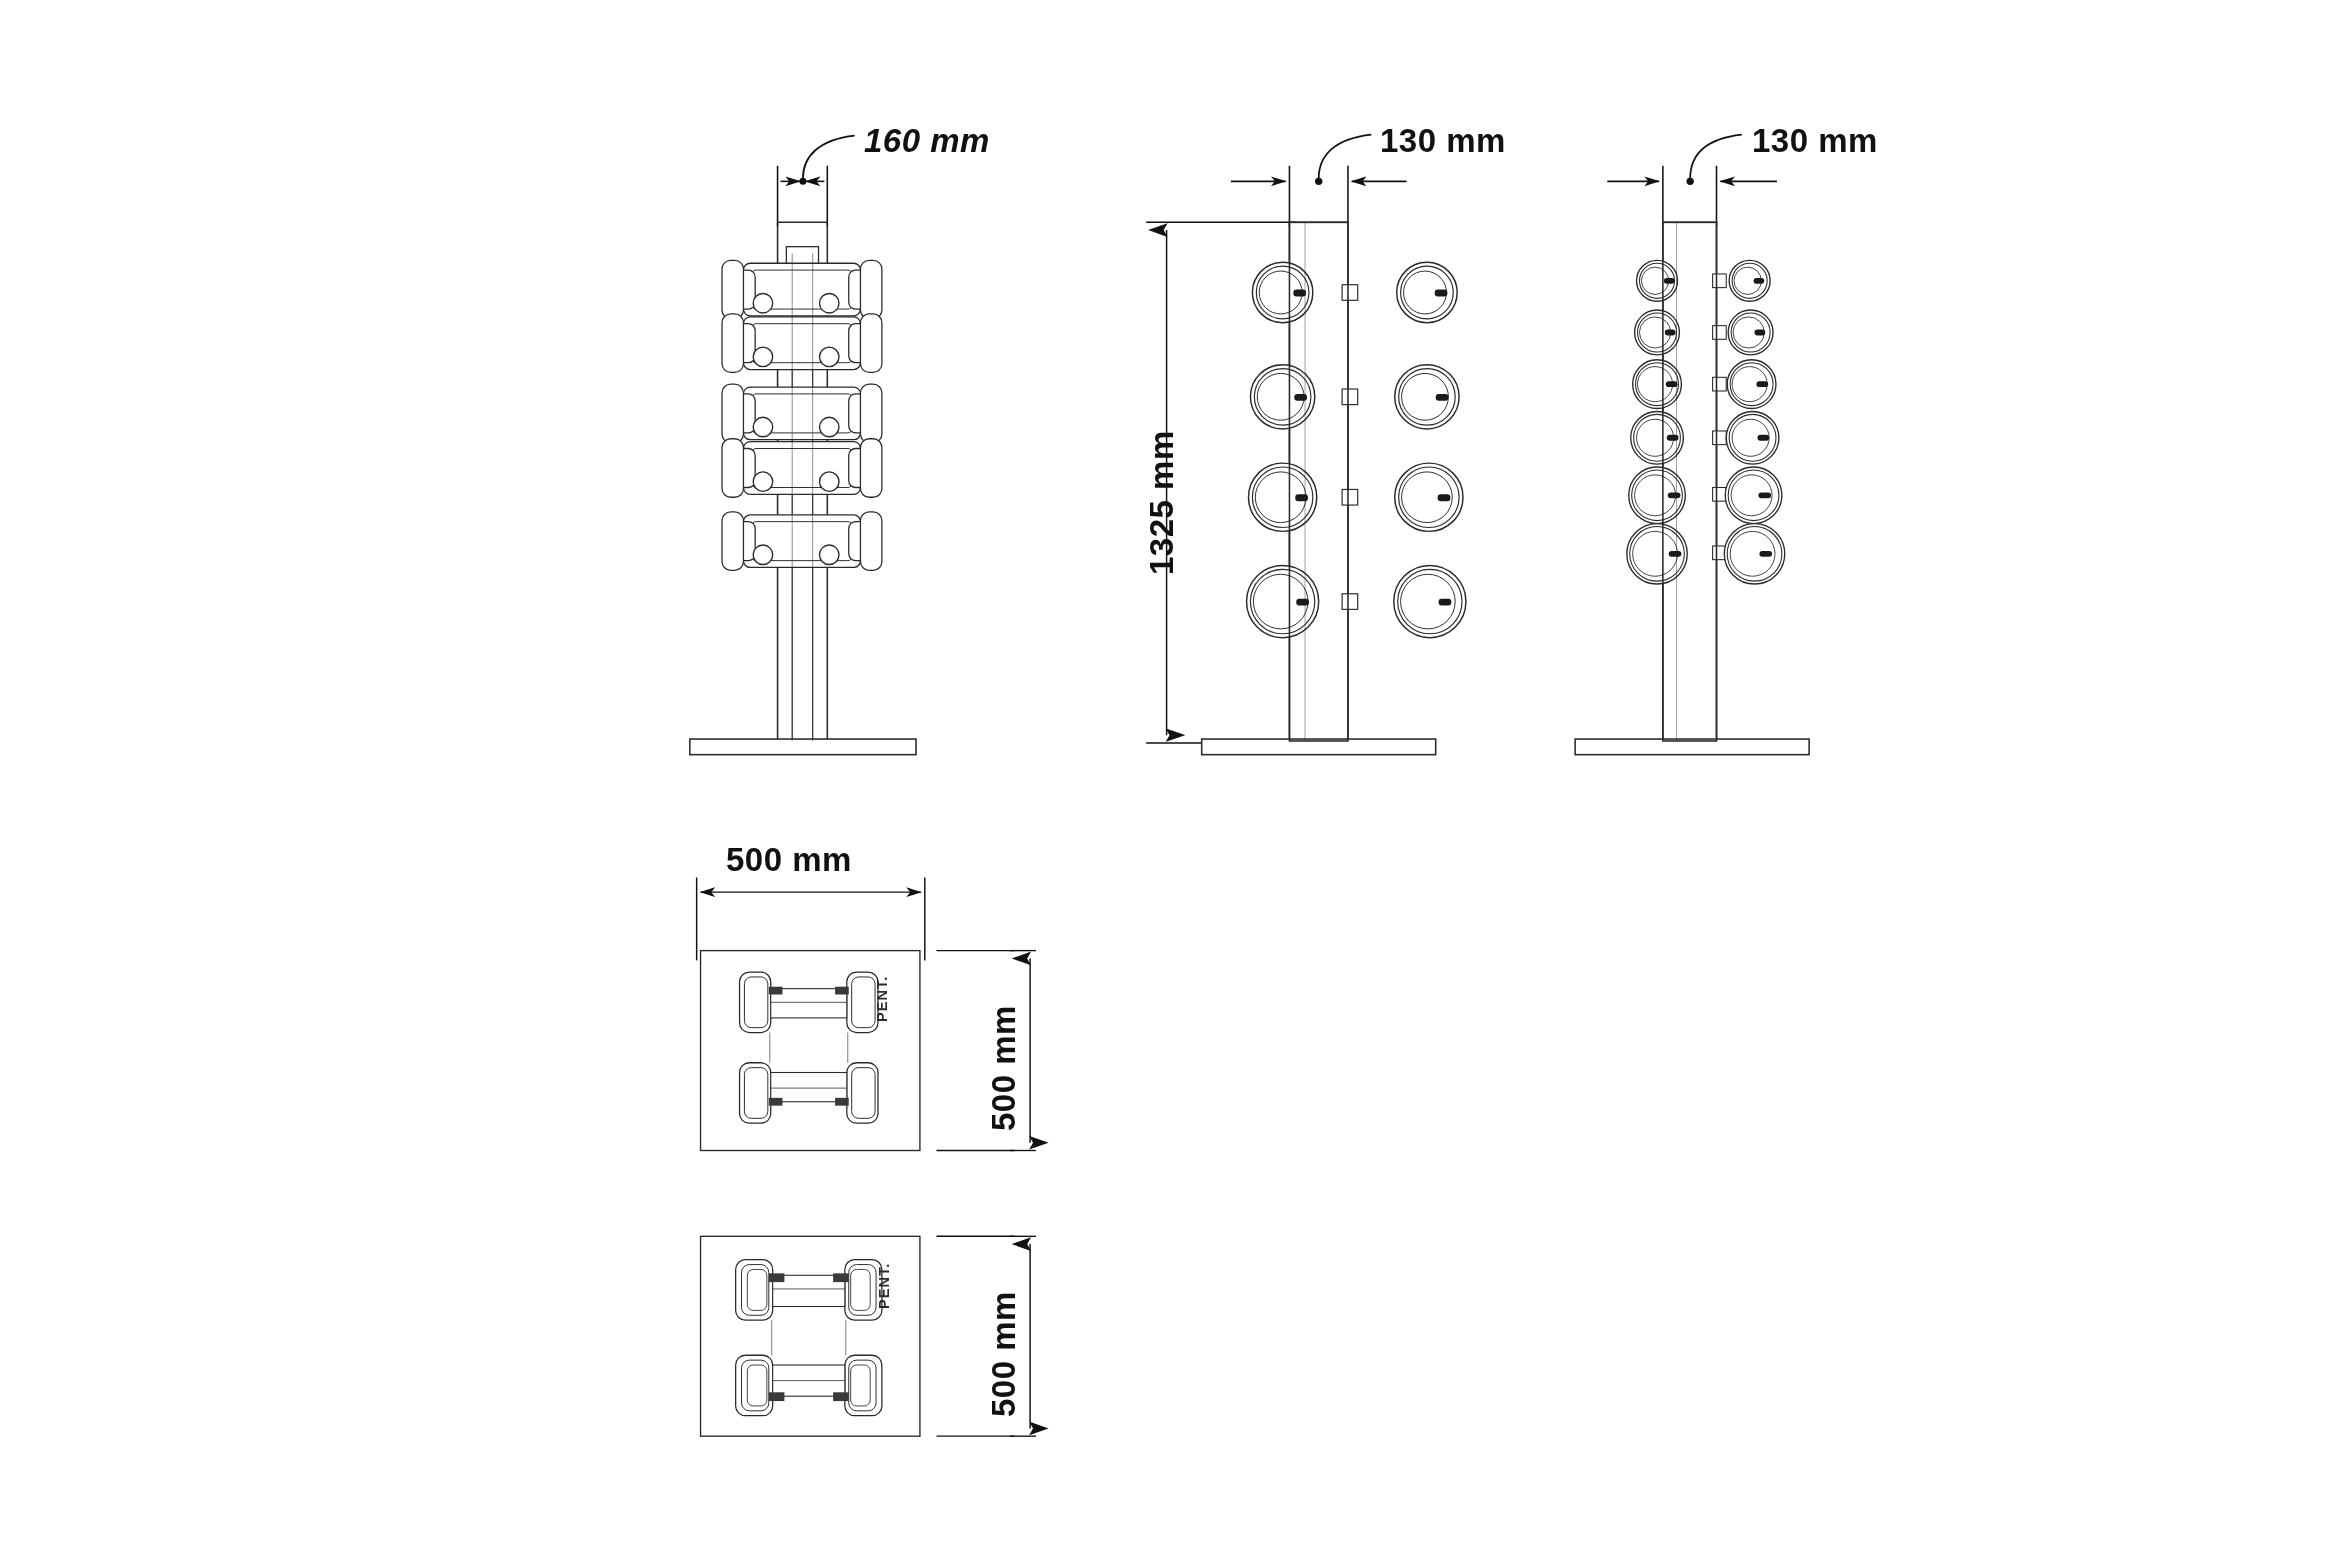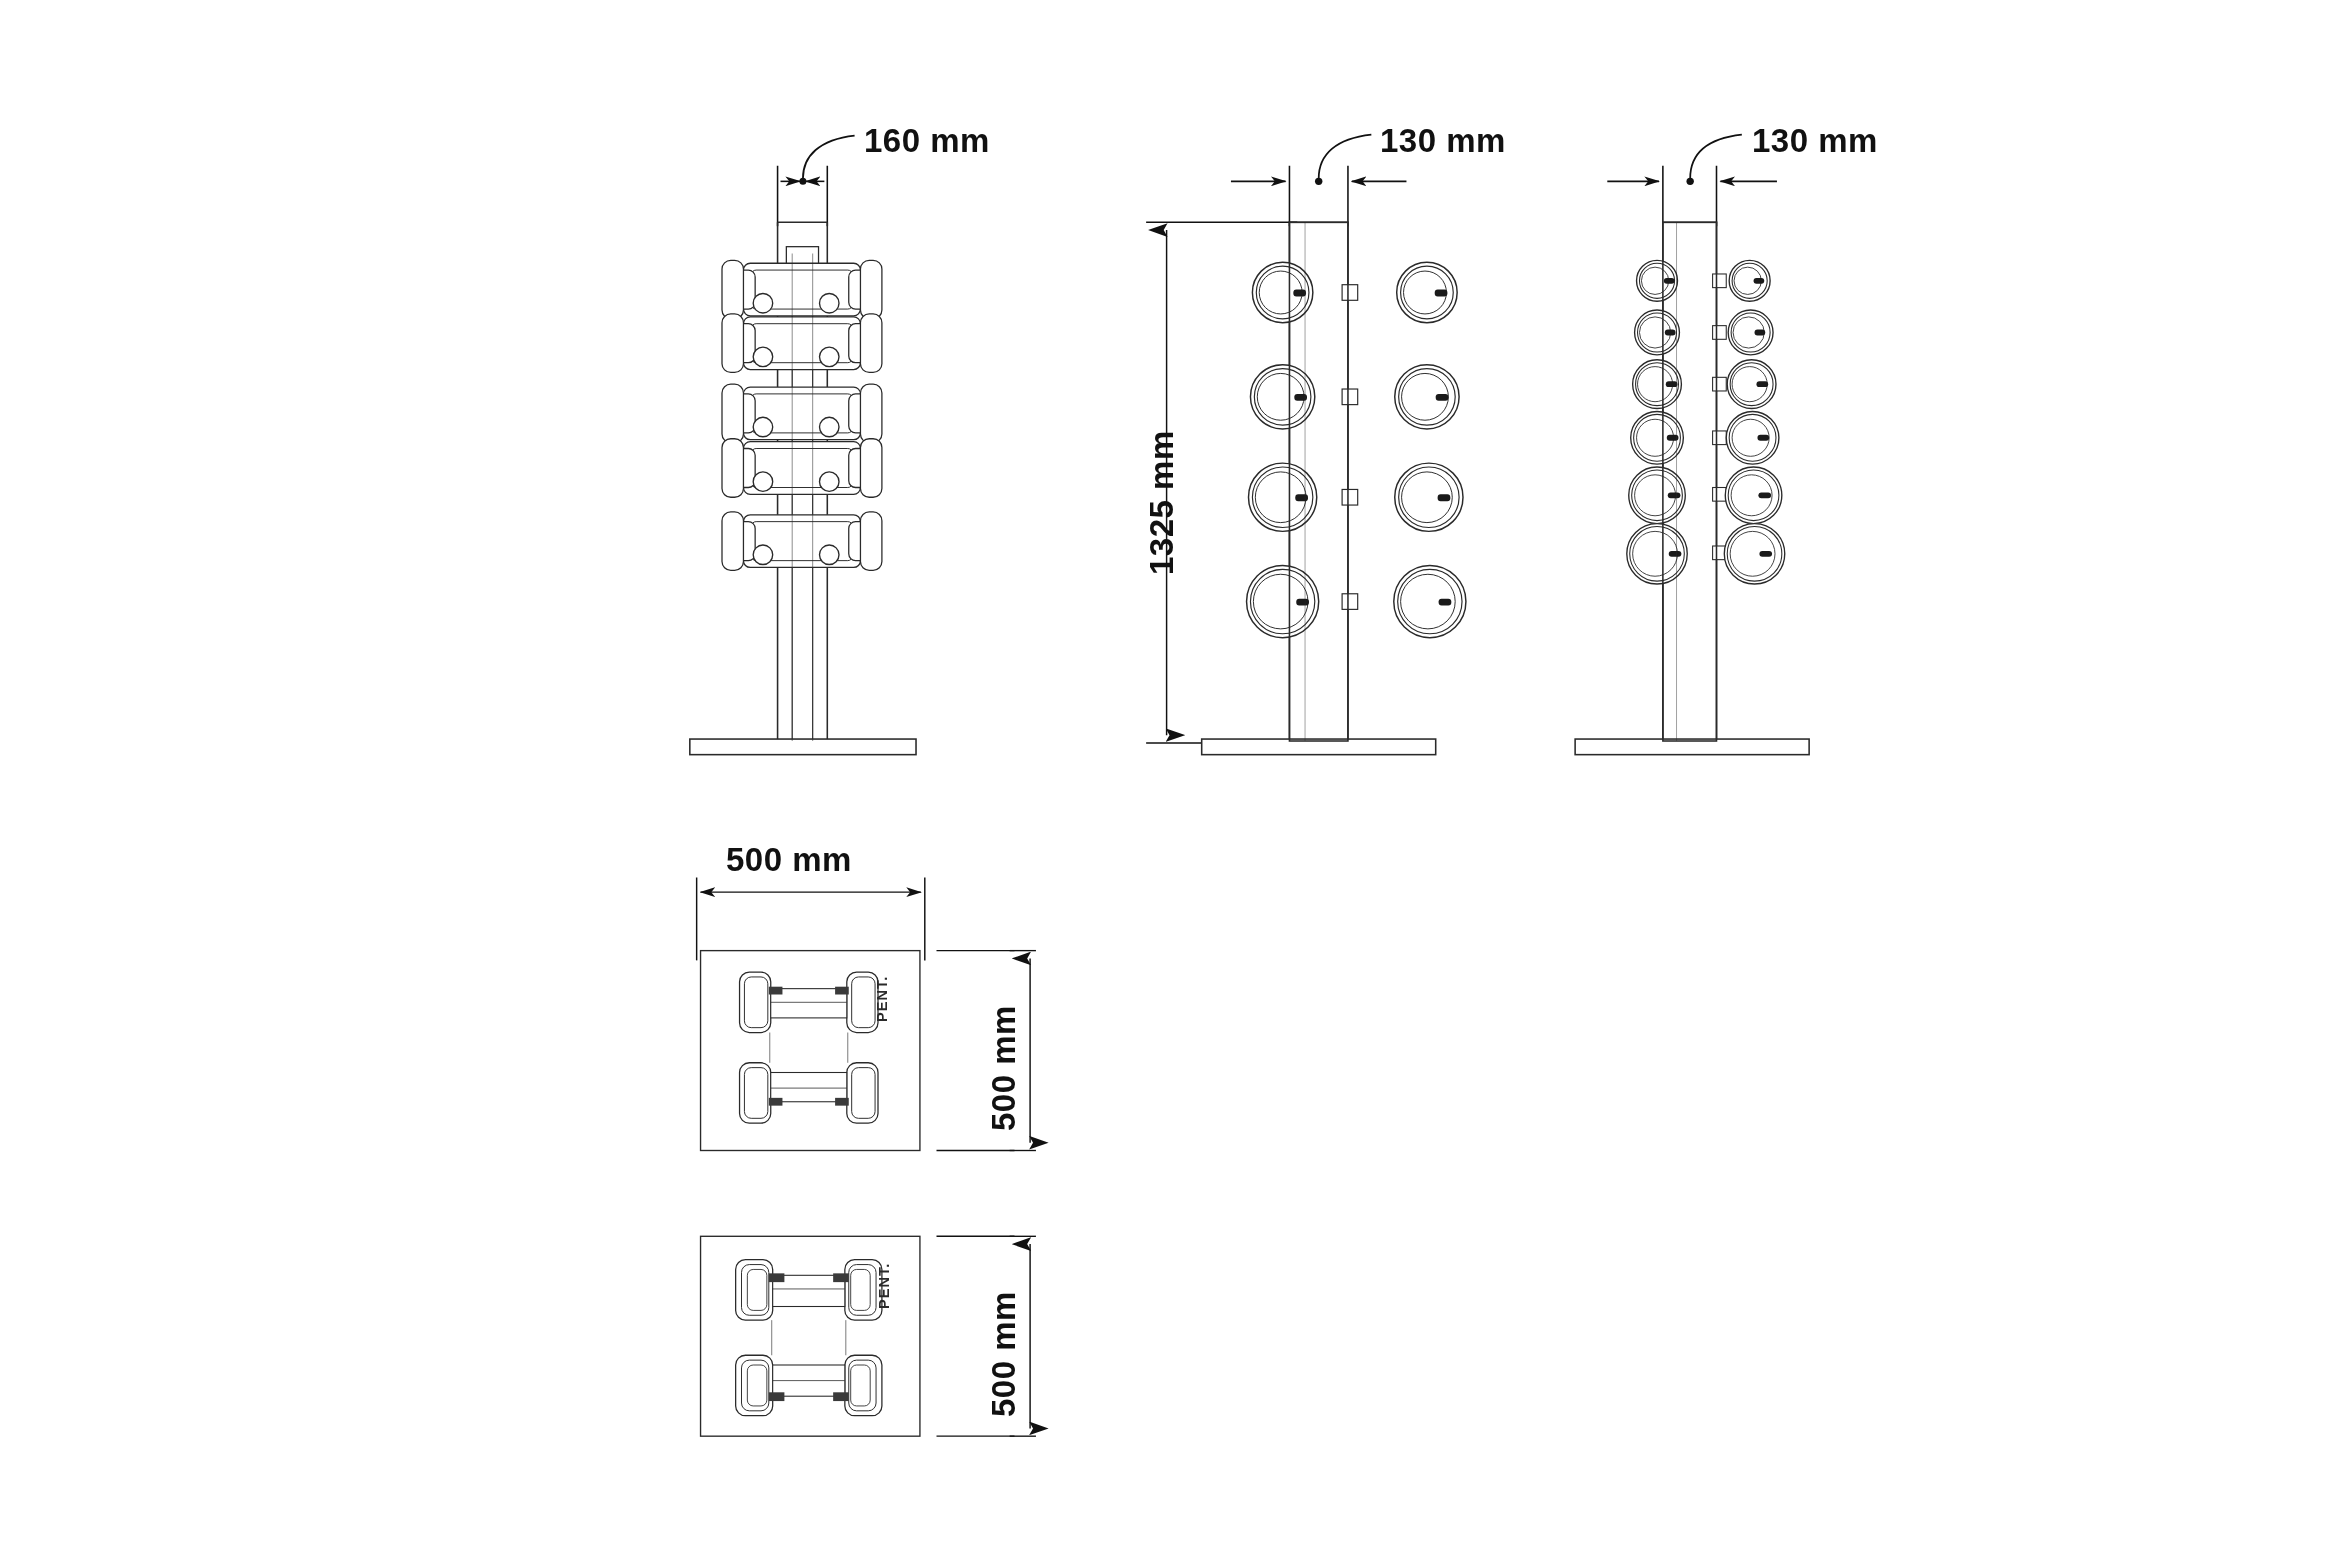--- a/index.html
+++ b/index.html
@@ -364,21 +364,21 @@
 
     <g>
       <line x1="960" y1="1268" x2="1040" y2="1268" stroke="#111" stroke-width="1.4"></line>
       <line x1="960" y1="1473" x2="1040" y2="1473" stroke="#111" stroke-width="1.4"></line>
       <line x1="1056" y1="1276" x2="1056" y2="1465" stroke="#111" stroke-width="1.5" marker-start="url(#arrDn)" marker-end="url(#arrUp)"></line>
       <line x1="1035" y1="1268" x2="1062" y2="1268" stroke="#111" stroke-width="1.4"></line>
       <line x1="1035" y1="1473" x2="1062" y2="1473" stroke="#111" stroke-width="1.4"></line>
     </g>
   </svg>
 
-  <div class="dim-label" style="left:864px; top:122px;">160 mm</div>
+  <div class="dim-label" style="left:864px; top:122px;font-style:italic;">160 mm</div>
 
   <div class="dim-label" style="left:1380px; top:122px;">130 mm</div>
 
   <div class="dim-label" style="left:1752px; top:122px;">130 mm</div>
 
   <div class="dim-label vert" style="left:1143px; top:575px;">1325 mm</div>
 
   <div class="dim-label" style="left:726px; top:841px;">500 mm</div>
 
   <div class="dim-label vert" style="left:985px; top:1131px;">500 mm</div>

